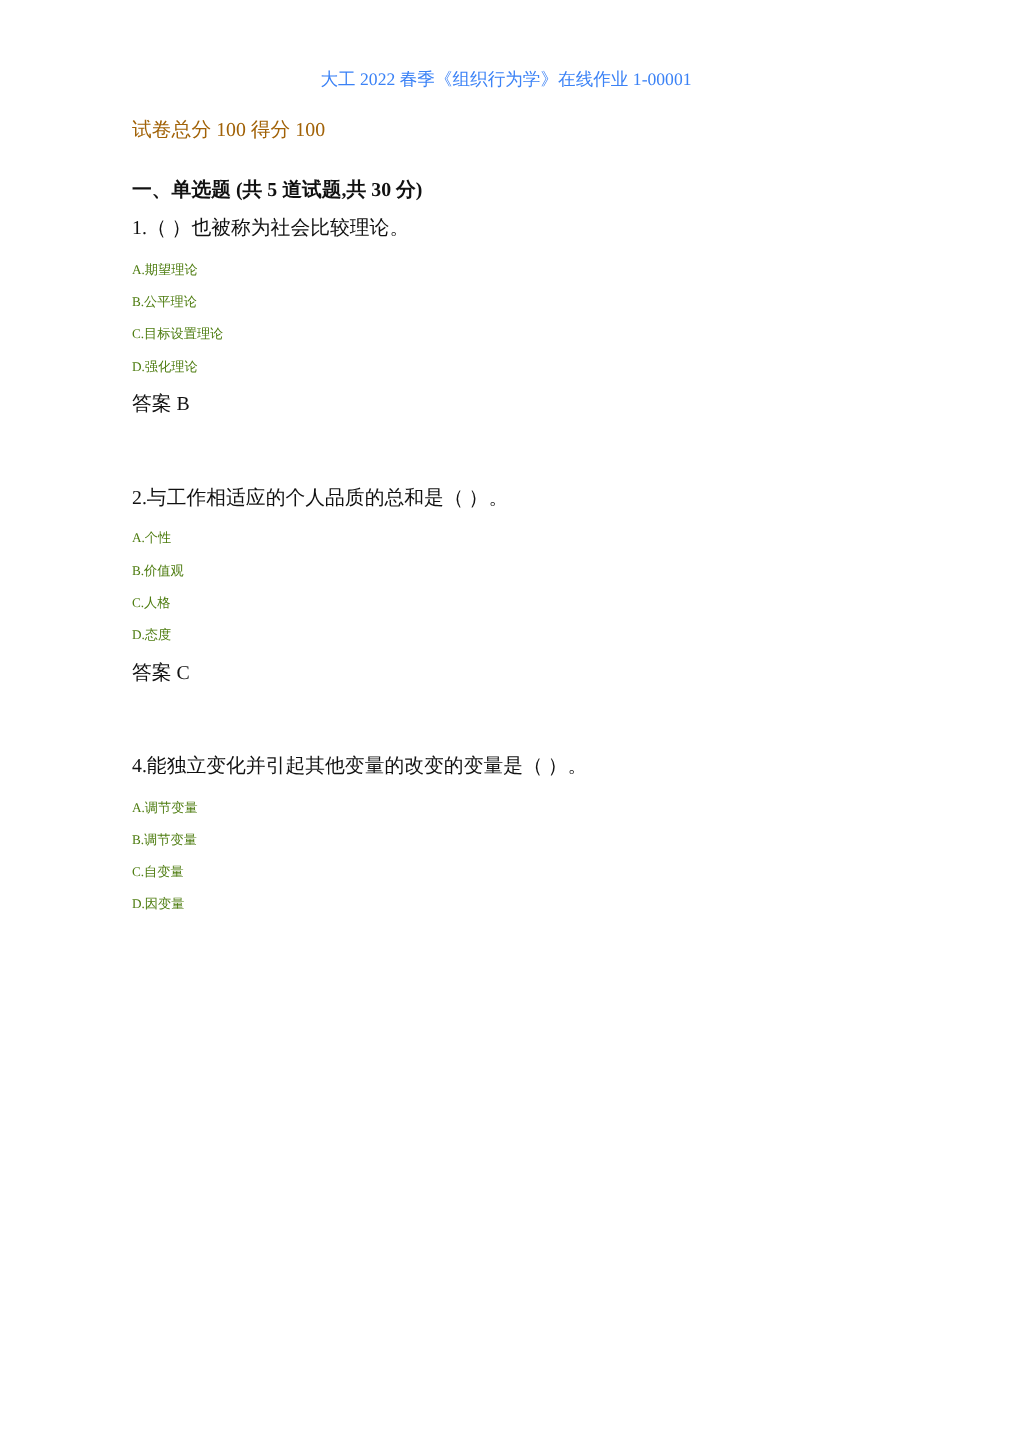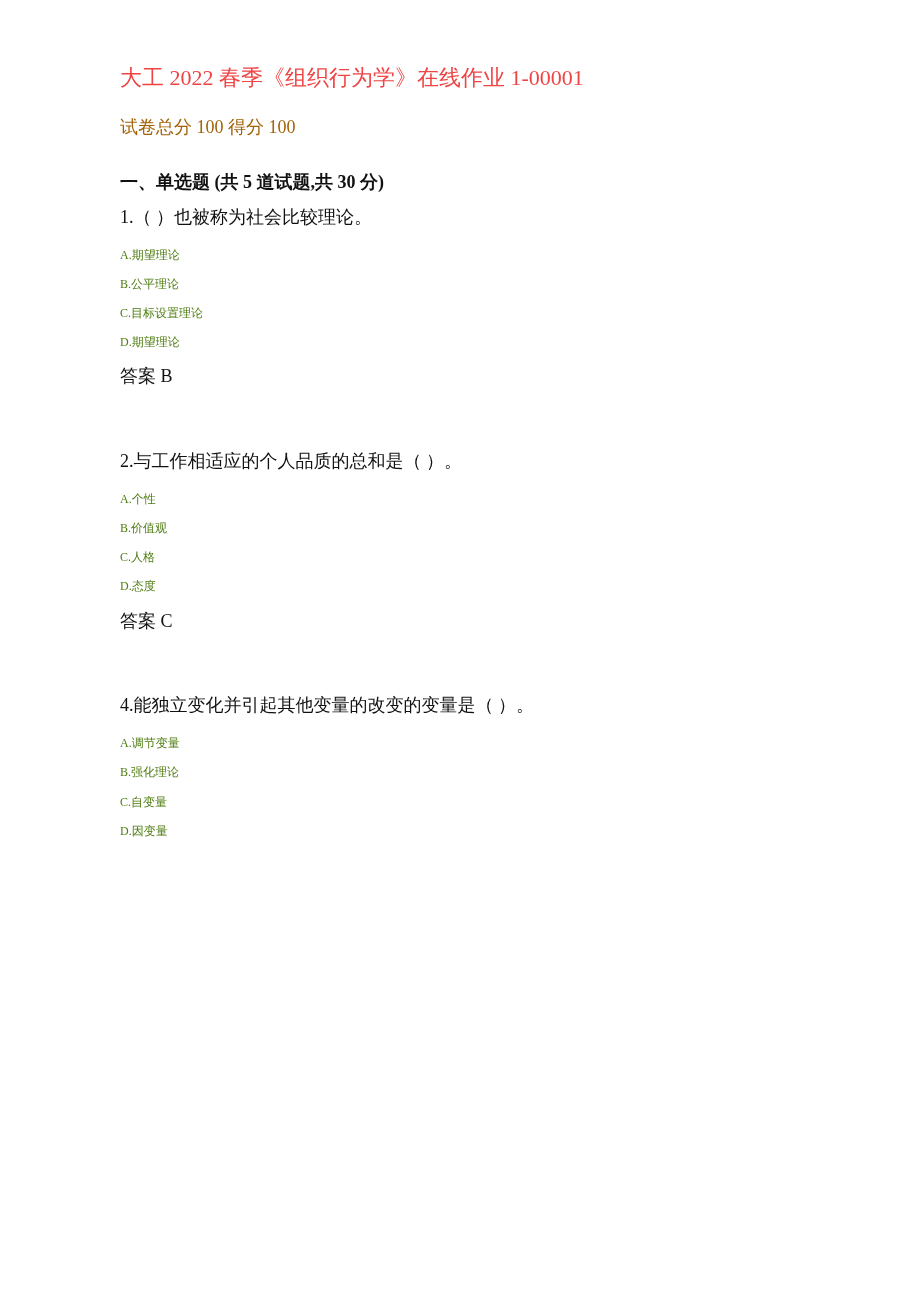--- a/index.html
+++ b/index.html
@@ -13,24 +13,25 @@
       font-family: "SimSun", "宋体", "Microsoft YaHei", "微软雅黑", serif;
       font-size: 18px;
       color: #1a1a1a;
       width: 920px;
       min-height: 1302px;
       padding: 60px 120px 60px 120px;
       line-height: 1.6;
     }
 
     .header-title {
-      font-size: 22px;
+      font-size: 16px;
       font-weight: normal;
       margin-bottom: 18px;
-      color: #ef4444;
+      color: #3b82f6;
+      text-align: center;
     }
 
     .score-line {
       font-size: 18px;
       margin-bottom: 26px;
       color: #a16207;
     }
 
     .section-title {
       font-size: 18px;
@@ -75,36 +76,36 @@
   <div class="score-line">试卷总分 100    得分 100</div>
 
   <div class="section-title">一、单选题  (共 5 道试题,共 30 分)</div>
 
   <div id="questions-container">
       <div class="question-block">
         <div class="question-text">1.（ ）也被称为社会比较理论。</div>
         <div class="option">A.期望理论</div>
         <div class="option">B.公平理论</div>
         <div class="option">C.目标设置理论</div>
-        <div class="option">D.期望理论</div>
+        <div class="option">D.强化理论</div>
         <div class="answer">答案 B</div>
       </div>
       <div class="spacer"></div>
       <div class="question-block">
         <div class="question-text">2.与工作相适应的个人品质的总和是（ ）。</div>
         <div class="option">A.个性</div>
         <div class="option">B.价值观</div>
         <div class="option">C.人格</div>
         <div class="option">D.态度</div>
         <div class="answer">答案 C</div>
       </div>
       <div class="spacer"></div>
       <div class="question-block">
         <div class="question-text">4.能独立变化并引起其他变量的改变的变量是（ ）。</div>
         <div class="option">A.调节变量</div>
-        <div class="option">B.强化理论</div>
+        <div class="option">B.调节变量</div>
         <div class="option">C.自变量</div>
         <div class="option">D.因变量</div>
         <div class="answer"></div>
       </div>
     </div>
 
 </div>
 
 </body></html>

